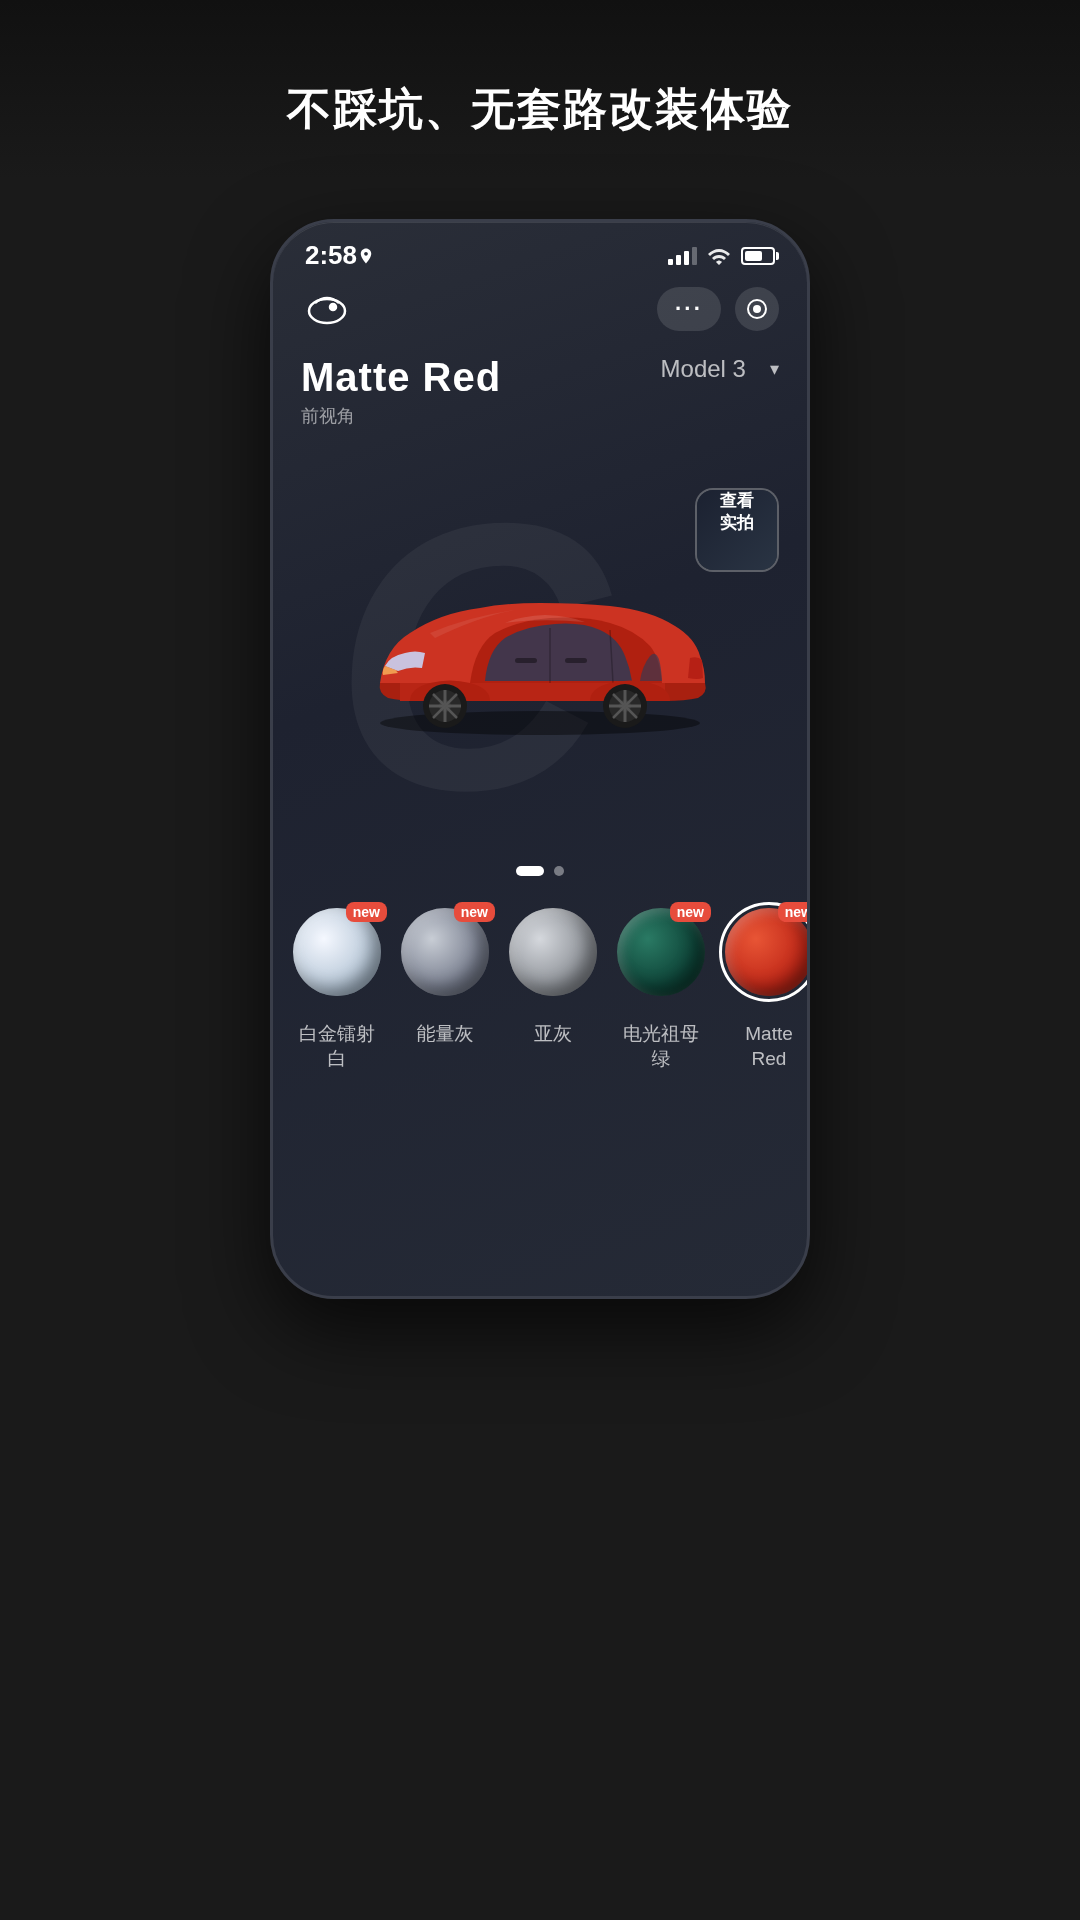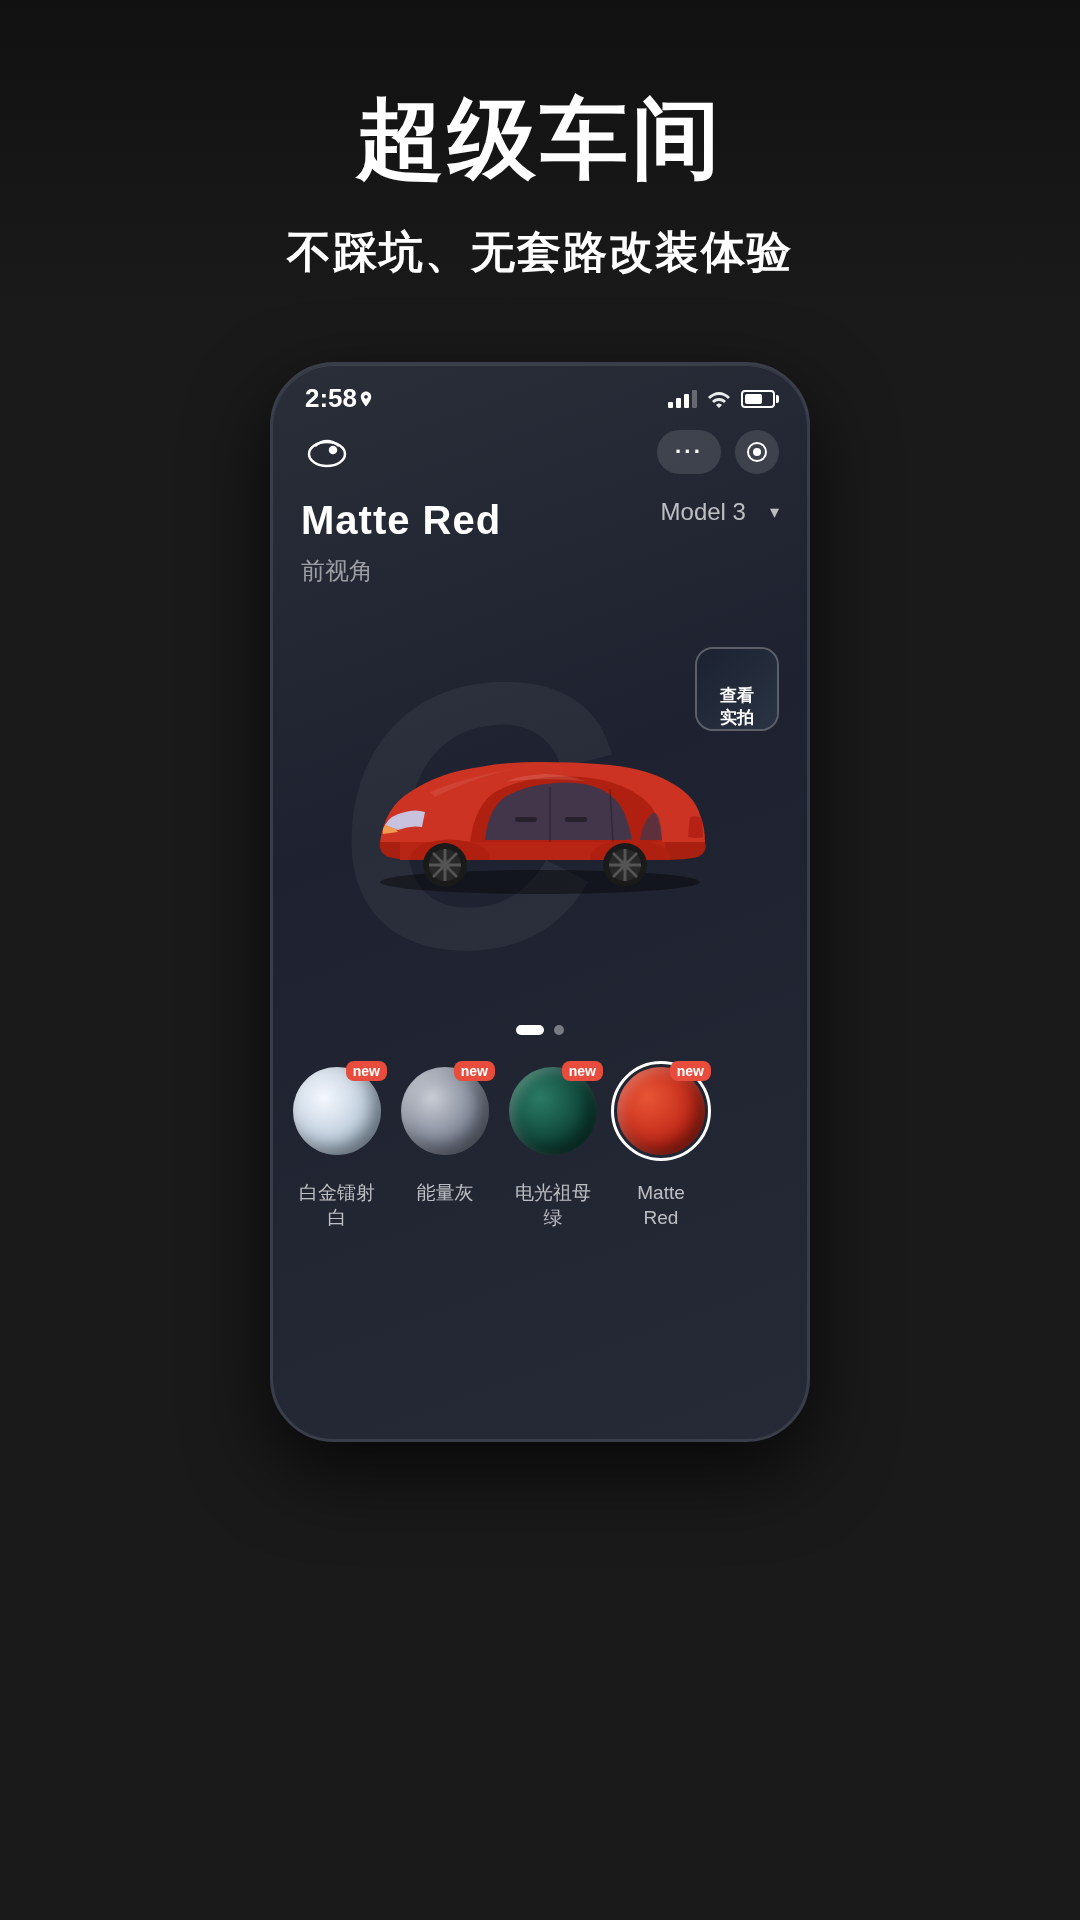--- a/index.html
+++ b/index.html
@@ -165,23 +165,23 @@
       align-items: flex-start;
     }
     .car-name-block {}
     .car-name {
       font-size: 40px;
       font-weight: 700;
       color: #fff;
       letter-spacing: 1px;
     }
     .car-view-label {
-      font-size: 24px;
+      font-size: 18px;
       color: rgba(255,255,255,0.55);
-      margin-top: 12px;
+      margin-top: 4px;
     }
     .car-model-select {
       display: flex;
       align-items: center;
       gap: 24px;
       color: rgba(255,255,255,0.7);
       font-size: 24px;
       cursor: pointer;
     }
     .chevron-down {
@@ -223,21 +223,21 @@
       top: 60px;
       right: 28px;
       width: 84px;
       height: 84px;
       border-radius: 18px;
       background: rgba(40,45,55,0.9);
       border: 2px solid rgba(255,255,255,0.25);
       display: flex;
       flex-direction: column;
       align-items: center;
-      justify-content: flex-end;
+      justify-content: flex-start;
       cursor: pointer;
       z-index: 10;
     }
     .real-photo-text {
       font-size: 17px;
       font-weight: 600;
       color: #fff;
       text-align: center;
       line-height: 1.3;
     }
@@ -369,21 +369,20 @@
     
     .tesla-car {
       width: 440px;
       height: 200px;
     }
   </style>
 </head>
 <body>
 
 <div class="hero-section">
-  <h1 class="hero-title">超级车间</h1>
   <p class="hero-subtitle">不踩坑、无套路改装体验</p>
 </div>
 
 <div class="phone-wrapper">
   <div class="phone-frame">
 
     <div class="status-bar">
       <div class="status-time">
         <span>2:58</span>
         <svg width="18" height="18" viewBox="0 0 24 24" fill="white">
@@ -527,20 +526,26 @@
       </div>
 
       <div class="swatch-item">
         <div class="swatch-ball-wrapper">
           <div class="swatch-ball" style="background: radial-gradient(circle at 35% 35%, #c8cdd5, #7a8090 60%, #5a6070);"></div>
           <span class="new-badge">new</span>
         </div>
         <div class="swatch-label">能量灰</div>
       </div>
 
+      <div class="swatch-item">
+        <div class="swatch-ball-wrapper">
+          <div class="swatch-ball" style="background: radial-gradient(circle at 35% 35%, #d5d8dd, #8e9298 60%, #6e7278);"></div>
+        </div>
+        <div class="swatch-label">亚灰</div>
+      </div>
 
       <div class="swatch-item">
         <div class="swatch-ball-wrapper">
           <div class="swatch-ball" style="background: radial-gradient(circle at 35% 35%, #2a7a64, #0e4438 60%, #092c24);"></div>
           <span class="new-badge">new</span>
         </div>
         <div class="swatch-label" style="white-space:pre-line;">电光祖母
 绿</div>
       </div>
 

